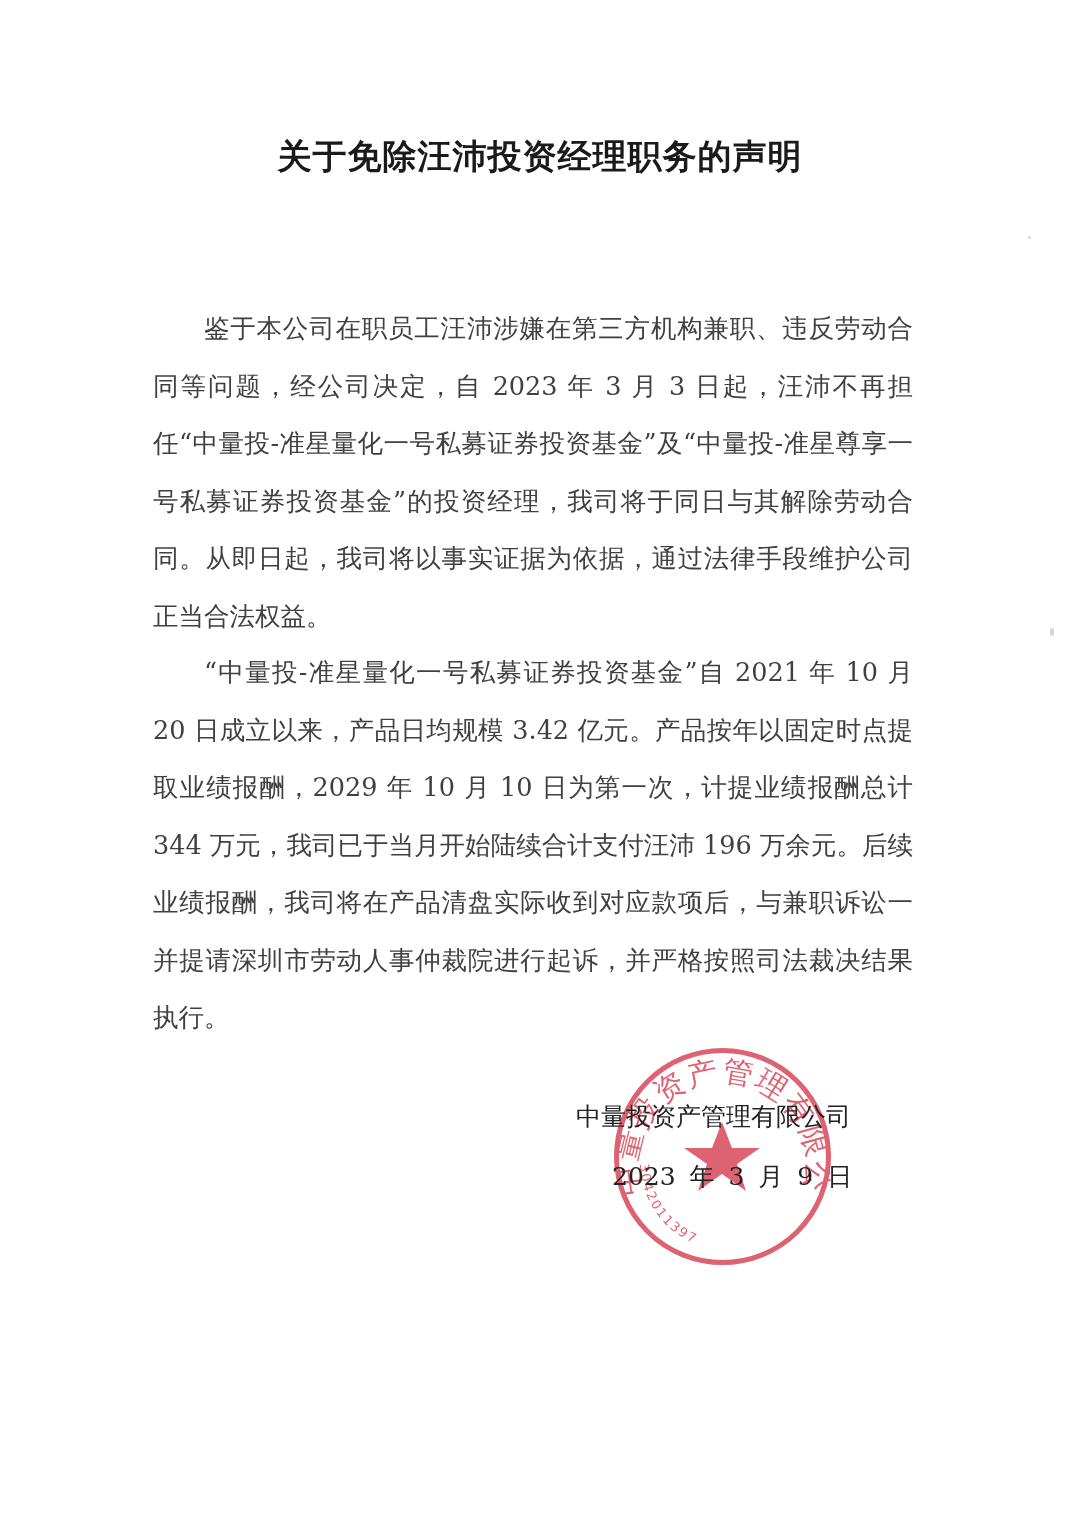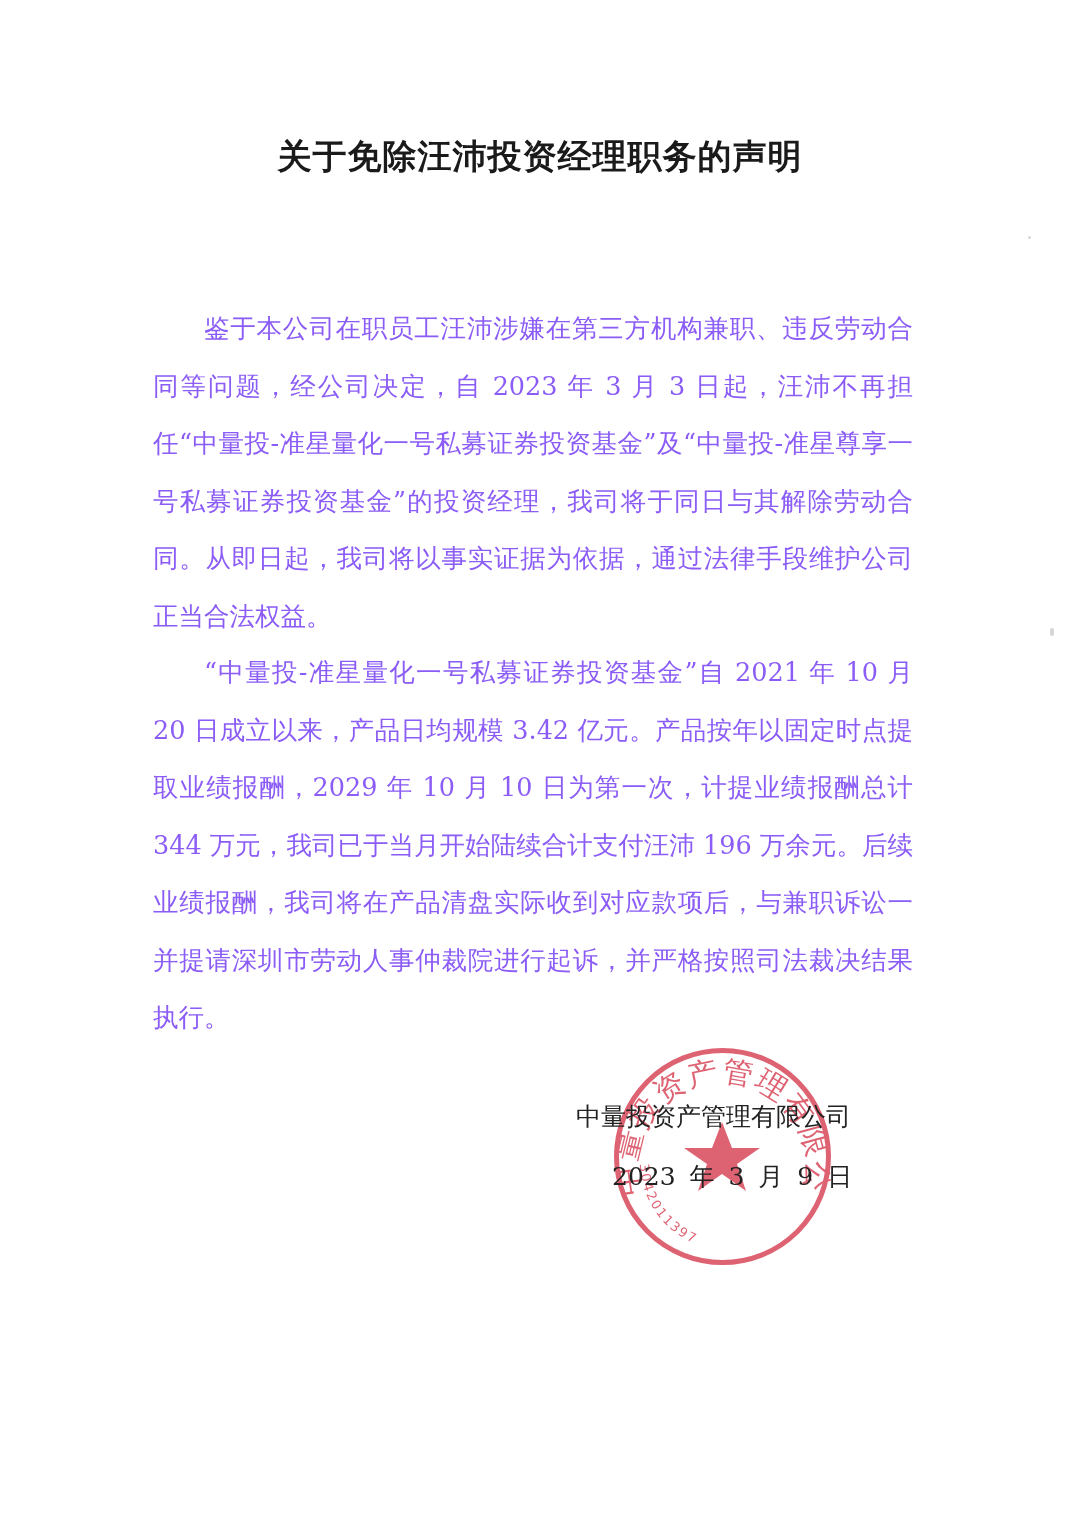--- a/index.html
+++ b/index.html
@@ -2,21 +2,21 @@
 <html><head>
   <meta charset="utf-8">
   <style>
     html, body { margin: 0; padding: 0; background: #ffffff; }
     body { width: 1080px; height: 1528px; position: relative; overflow: hidden;
            font-family: "DejaVu Serif", "Liberation Serif", serif; color: #1e1e1e; }
     .page { position: absolute; left: 0; top: 0; width: 858px; height: 1528px; background: #fff; }
     .title { position: absolute; top: 134px; left: 0; width: 1080px; text-align: center;
              font-size: 34px; font-weight: bold; letter-spacing: 1px; color: #1a1a1a; }
     .body-text { position: absolute; left: 153px; width: 760px; font-size: 25.5px;
-                 line-height: 57.5px; text-align: justify; text-indent: 2em; margin: 0; color: #8b5cf6; }
+                 line-height: 57.5px; text-align: justify; text-indent: 2em; margin: 0; color: #404040; }
     .p1 { top: 300px; }
     .p2 { top: 644px; }
     .signature { position: absolute; left: 576px; top: 1100px; width: 300px; font-size: 25px; color: #222; z-index: 3; }
     .sig-company { position: absolute; left: 0; top: 0; white-space: nowrap; }
     .sig-date { position: absolute; left: 36px; top: 60px; white-space: nowrap; word-spacing: 6px; }
     .seal { position: absolute; left: 610px; top: 1044px; width: 225px; height: 225px; z-index: 2; opacity: 0.85; }
     .speck { position: absolute; width: 4px; height: 8px; background: #bbb; border-radius: 2px; opacity: 0.6; }
   </style>
 </head>
 <body>

